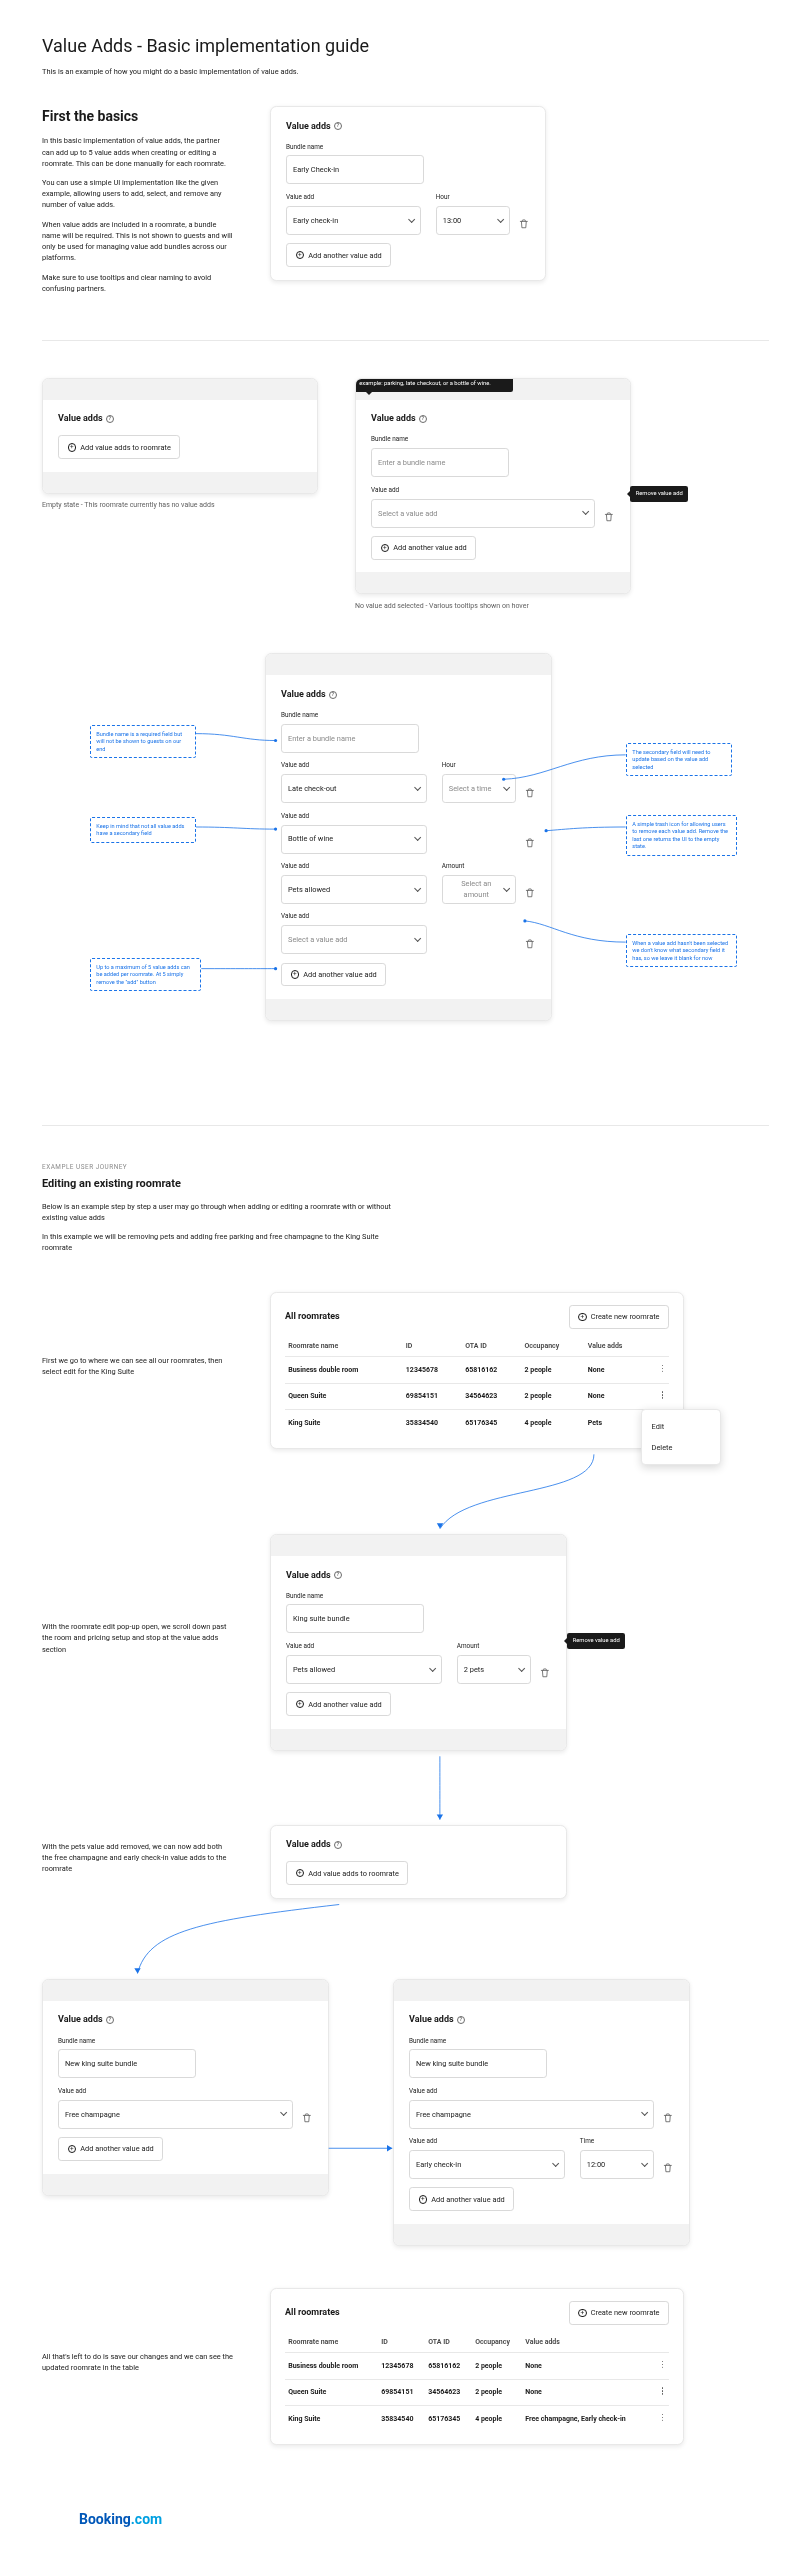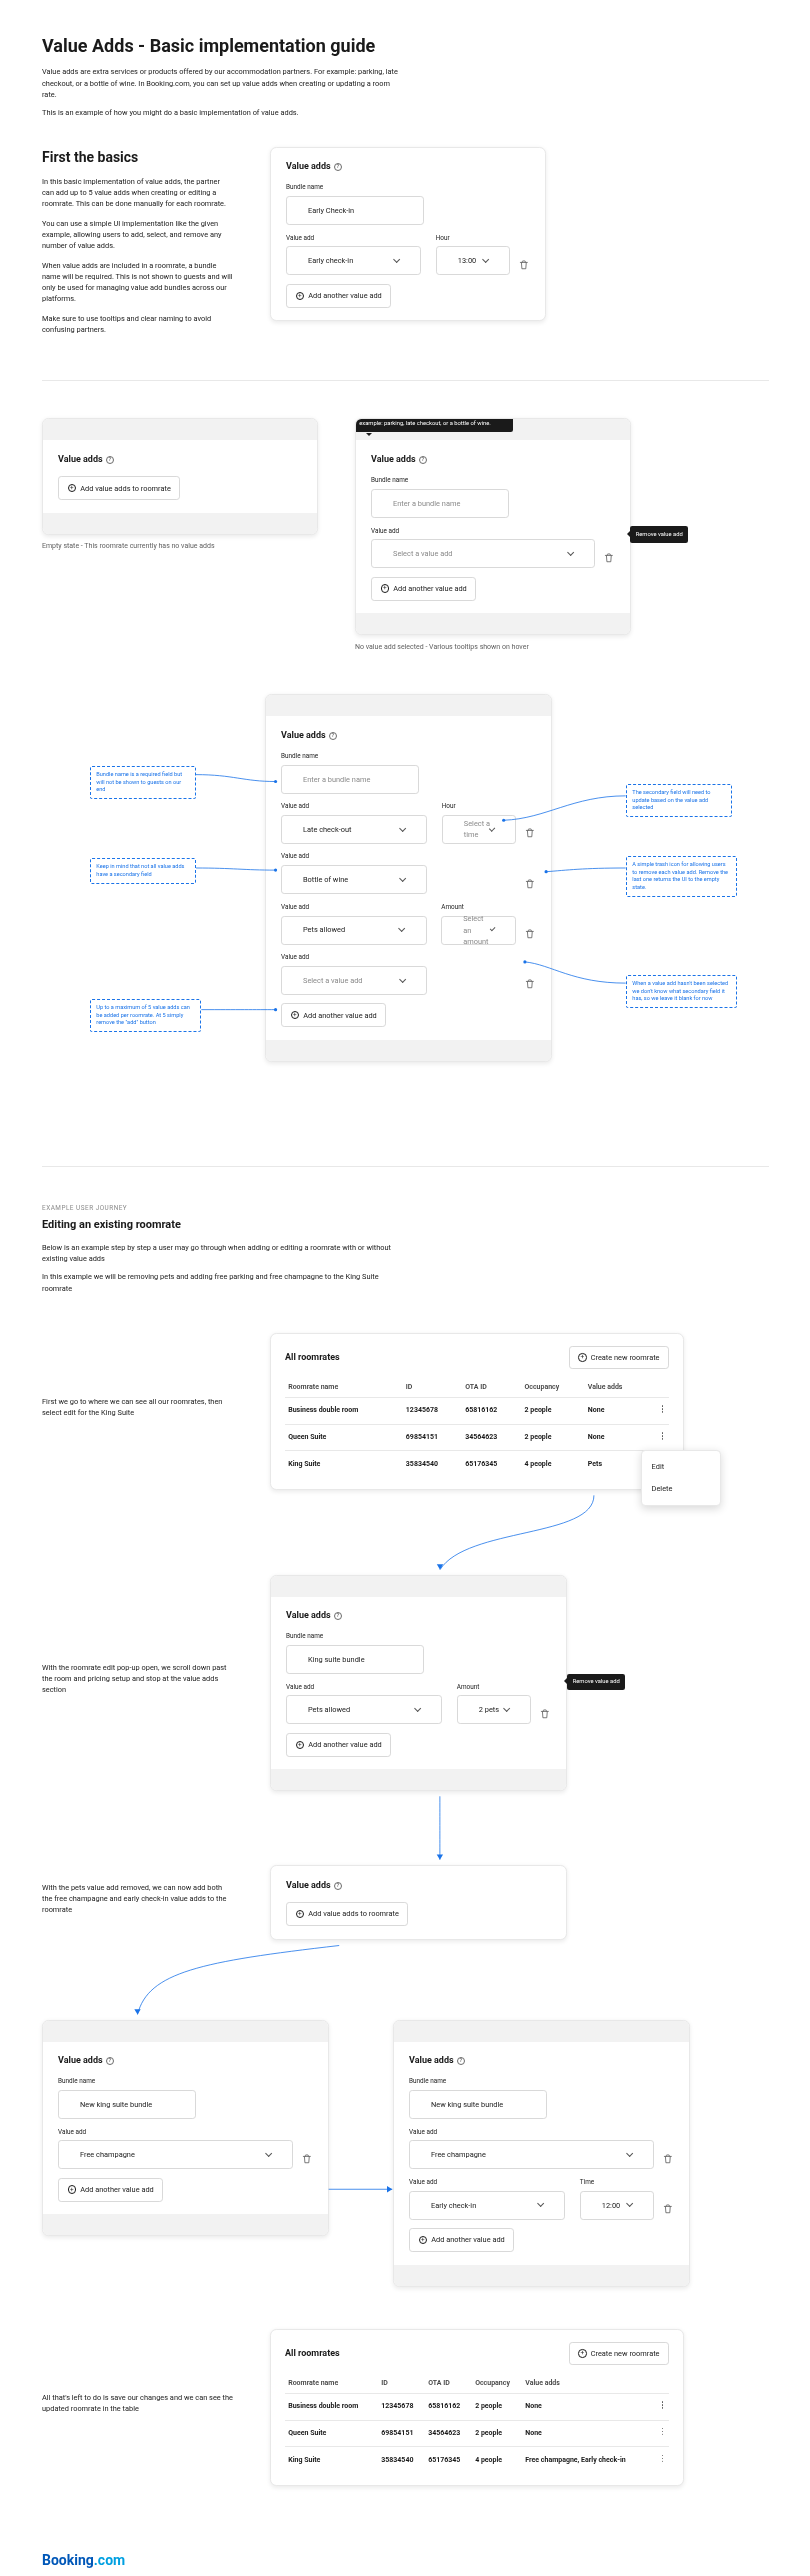--- a/index.html
+++ b/index.html
@@ -19,21 +19,21 @@
   body{
     margin:0;
     font-family:-apple-system,BlinkMacSystemFont,"Segoe UI",Roboto,Helvetica,Arial,sans-serif;
     color:var(--text);
     background:#fff;
     font-size:7.4px;
     line-height:1.5;
     width:811px;
   }
   .wrap{padding:32px 42px 64px;}
-  h1{font-size:18px; font-weight:700; margin:0 0 3px;}
+  h1{font-size:18px; font-weight:400; margin:0 0 3px;}
   h2{font-size:14px; font-weight:700; margin:0 0 8.5px;}
   h3{font-size:11px; font-weight:700; margin:0 0 8.5px;}
   .intro{max-width:361px; margin-bottom:7.4px;}
   .eyebrow{font-size:6.4px; letter-spacing:0.5px; color:#8a8a8a; margin-bottom:3.2px;}
   hr.sep{border:0; border-top:0.5px solid var(--border-light); margin:37px 0;}
   .cols{display:flex; gap:37px; align-items:flex-start;}
   .col-text{flex:0 0 191px;}
   .col-text p{margin:0 0 8.5px;}
   .col-panel{flex:0 0 auto;}
   .panel{
@@ -52,22 +52,22 @@
     display:flex; align-items:center; gap:3.2px;
   }
   .help-icon{
     width:8px;height:8px;border:0.6px solid #6b6b6b;border-radius:50%;
     display:inline-flex;align-items:center;justify-content:center;
     font-size:5.3px;color:#6b6b6b;font-weight:600;cursor:default;
   }
   .field-label{font-size:6.4px; color:var(--text); margin-bottom:3.2px; display:block;}
   .text-input,.select{
     width:100%; height:29px; border:0.5px solid var(--border); border-radius:3.2px;
-    padding:0 21px; font-size:7.4px; background:#fff;color:var(--text);
-    display:flex; align-items:center;
+    padding:0 6px; font-size:7.4px; background:#fff;color:var(--text);
+    display:flex; align-items:center;text-align:center;
   }
   .select{justify-content:space-between;cursor:pointer;}
   .select-placeholder{color:#8a8a8a;}
   .chevron{
     width:5.3px;height:5.3px;border-right:0.8px solid #555;border-bottom:0.8px solid #555;
     transform:rotate(45deg);margin-top:-2.1px;
   }
   .row{display:flex; gap:8.5px; align-items:flex-end; margin-bottom:8.5px;}
   .row .grow{flex:1;}
   .row .narrow{flex:0 0 74px;margin-left:6px;}
@@ -131,30 +131,29 @@
   }
   .popover{
     position:absolute;background:#fff;border:0.5px solid var(--border-light);border-radius:4.2px;
     box-shadow:0 2.1px 8.5px rgba(0,0,0,0.15);font-size:7.4px;z-index:6;min-width:80px;padding:5px 0;
   }
   .popover-item{padding:5.3px 9.6px;cursor:pointer;}
 
   
   .connector{position:absolute;pointer-events:none;}
 
-  .logo{font-size:14px;font-weight:700;color:var(--blue);margin-top:64px;}
+  .logo{font-size:14px;font-weight:700;color:var(--blue);margin-top:64px;margin-left:37px;}
   .logo .dot{color:#00a0e1;}
 </style>
 </head>
 <body>
 
 <div class="wrap">
 
   <h1>Value Adds - Basic implementation guide</h1>
-  <p class="intro">Value adds are extra services or products offered by our accommodation partners. For example: parking, late checkout, or a bottle of wine. In Booking.com, you can set up value adds when creating or updating a room rate.</p>
   <p class="intro">This is an example of how you might do a basic implementation of value adds.</p>
 
   <div style="height:21px"></div>
 
   <div class="cols">
     <div class="col-text">
       <h2>First the basics</h2>
       <p>In this basic implementation of value adds, the partner can add up to 5 value adds when creating or editing a roomrate. This can be done manually for each roomrate.</p>
       <p>You can use a simple UI implementation like the given example, allowing users to add, select, and remove any number of value adds.</p>
       <p>When value adds are included in a roomrate, a bundle name will be required. This is not shown to guests and will only be used for managing value add bundles across our platforms.</p>

